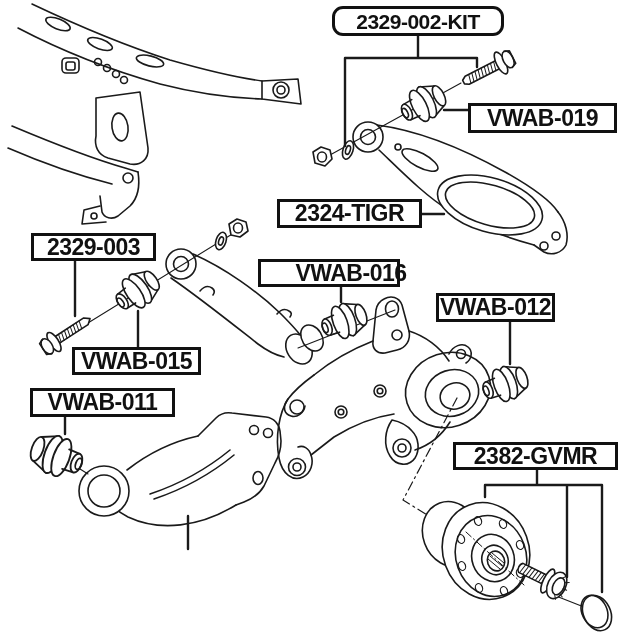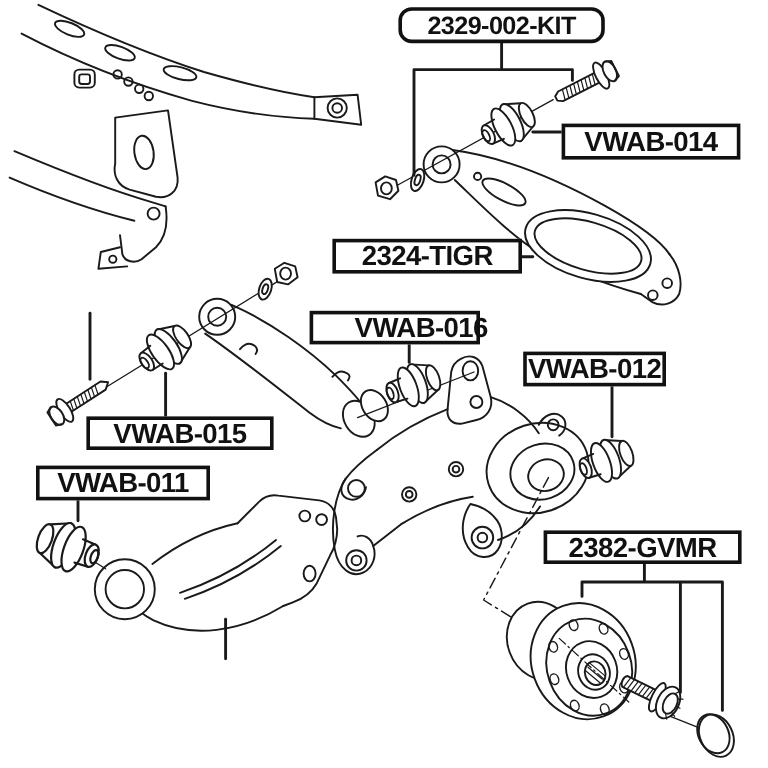--- a/index.html
+++ b/index.html
@@ -250,29 +250,30 @@
   <g>
     <ellipse cx="597" cy="613" rx="13.5" ry="18.5" transform="rotate(-26 597 613)" fill="#fff"></ellipse>
     <ellipse cx="594.5" cy="611.5" rx="12.5" ry="17" transform="rotate(-26 594.5 611.5)"></ellipse>
   </g>
 
   <path stroke-width="2.4" d="M537,470 V485 M485,485 H602 M485,485 V497 M567,485 V577 M602,485 V592"></path>
 </svg>
 
   <div class="plabel f21" style="left:332px;top:6px;width:172px;height:30px;">2329-002-KIT</div>
 
-  <div class="plabel f23" style="left:468px;top:103px;width:149px;height:30px;">VWAB-014</div>
-
-  <div class="plabel f23" style="left:277px;top:199px;width:158px;height:29px;">2324-TIGR</div>
-
+  <div class="plabel f23" style="left:468px;top:103px;width:149px;height:30px;">VWAB-019</div>
+
+  <div class="plabel f23" style="left:277px;top:199px;width:145px;height:29px;">2324-TIGR</div>
+
+  <div class="plabel f23" style="left:31px;top:233px;width:125px;height:28px;">2329-003</div>
 
   <div class="plabel f23" style="left:258px;top:259px;width:142px;height:28px;padding-left:44px;">VWAB-016</div>
 
   <div class="plabel f23" style="left:436px;top:293px;width:119px;height:29px;">VWAB-012</div>
 
-  <div class="plabel f23" style="left:72px;top:347px;width:156px;height:28px;">VWAB-015</div>
+  <div class="plabel f23" style="left:72px;top:347px;width:129px;height:28px;">VWAB-015</div>
 
   <div class="plabel f23" style="left:30px;top:388px;width:145px;height:29px;text-align:center;">VWAB-011</div>
 
   <div class="plabel f23" style="left:453px;top:442px;width:165px;height:28px;">2382-GVMR</div>
 
 
 </div>
 
 </body></html>

